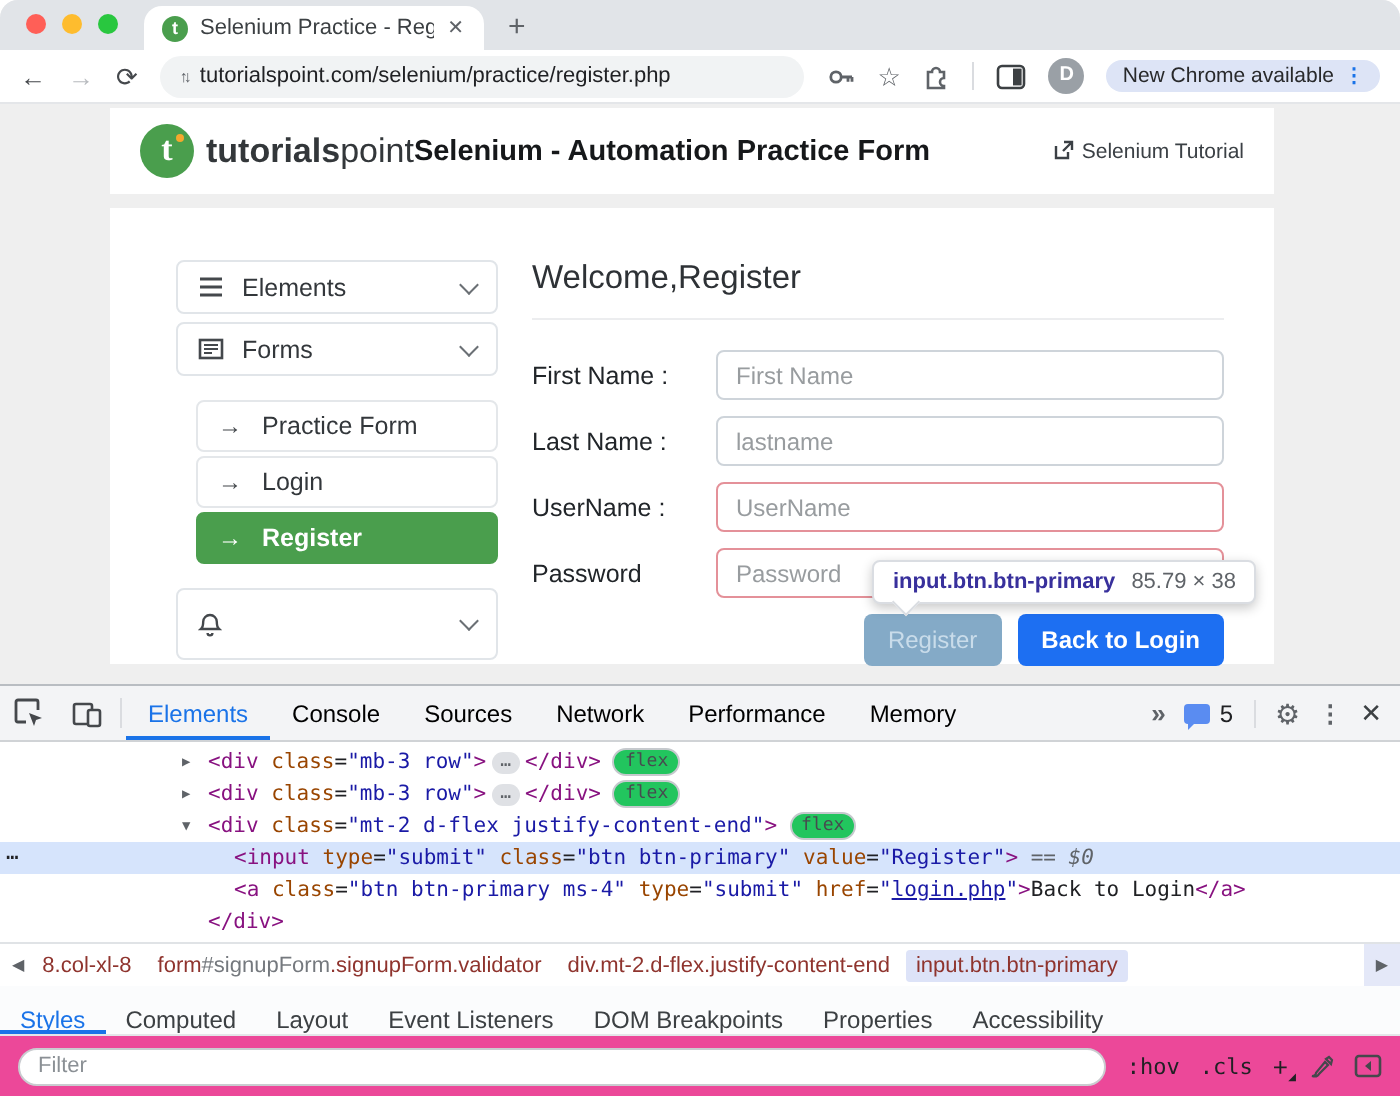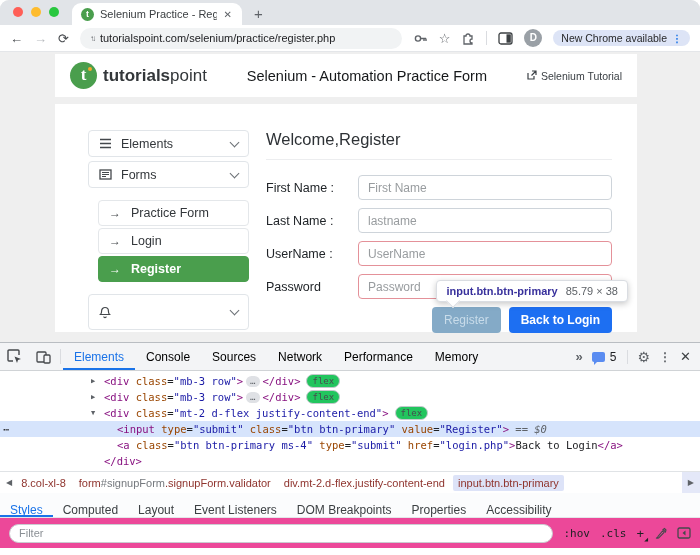--- a/index.html
+++ b/index.html
@@ -32,21 +32,21 @@
   .chip-dots { color:#1a73e8; font-size:10px; font-weight:bold; }
   .star { font-size:13px; color:#5f6368; line-height:1; }
 
   
   .pagearea { position:absolute; top:52px; left:0; right:0; height:290px; background:#efefef; overflow:hidden; }
   .hdr-card { position:absolute; left:55px; width:582px; top:2px; height:43px; background:#fff; display:flex; align-items:center; padding:0 15px; }
   .logo-circ { width:27px; height:27px; border-radius:50%; background:#4a9e4d; color:#fff; font-weight:bold; font-size:17px; text-align:center; line-height:26px; position:relative; font-family:"Liberation Serif", serif; }
   .logo-circ::after{ content:""; position:absolute; right:5px; top:5px; width:4px; height:4px; border-radius:50%; background:#f5a82d; }
   .logo-text { font-size:17px; color:#33373a; margin-left:6px; }
   .logo-text b { font-weight:bold; }
-  .hdr-title { flex:1; text-align:center; font-size:14.5px; font-weight:normal; color:#16181a; }
+  .hdr-title { flex:1; text-align:left; font-size:14.5px; font-weight:bold; color:#16181a; }
   .hdr-link { font-size:10.5px; color:#3b4045; display:flex; align-items:flex-start; gap:4px; }
 
   .main-card { position:absolute; left:55px; width:582px; top:52px; height:228px; background:#fff; }
   .content { display:flex; padding:26px 25px 0 33px; gap:17px; }
   .sidebar { width:161px; flex:none; }
   .acc { border:1px solid #e1e5e9; border-radius:4px; height:27px; display:flex; align-items:center; gap:9px; padding:0 10px; margin-bottom:4px; background:#fff; }
   .acc-label { font-size:12.5px; color:#33373b; }
   .chev { width:7px; height:7px; border-right:1.5px solid #6b7075; border-bottom:1.5px solid #6b7075; transform:rotate(45deg); margin-left:auto; margin-top:-3px; flex:none; }
   .subs { margin:12px 0 12px 10px; }
   .subitem { border:1px solid #e4e7ea; border-radius:4px; height:26px; display:flex; align-items:center; gap:10px; padding:0 10px; margin-bottom:2px; font-size:12.5px; color:#33373b; background:#fff; }
@@ -87,21 +87,21 @@
   .gear { font-size:14px; color:#5f6368; line-height:1; }
   .kebab { font-size:12px; color:#5f6368; font-weight:bold; }
   .dt-close { font-size:13px; color:#3c4043; }
 
   .dt-tree { flex:1; overflow:hidden; padding-top:2px; font-family:"DejaVu Sans Mono", monospace; font-size:10.5px; }
   .trow { height:16px; line-height:16px; white-space:nowrap; position:relative; color:#202124; }
   .trow .arrow { position:absolute; left:91px; top:0; font-size:7px; color:#5f6368; }
   .trow.selected { background:#d6e4fc; }
   .gutter-dots { position:absolute; left:3px; top:0; color:#202124; letter-spacing:1px; }
   .tk-tag{color:#881280} .tk-attr{color:#994500} .tk-val{color:#1a1aa6} .tk-p{color:#202124}
-  .tk-link{color:#1a1aa6;}
+  .tk-link{color:#1a1aa6;text-decoration:underline}
   .tk-eq{color:#5f6368;font-style:italic}
   .tk-dots{display:inline-block;background:#dfe1e5;border-radius:7px;color:#5f6368;padding:0 4px;font-size:9px;line-height:11px;margin:0 3px;vertical-align:1px}
   .tk-flex{display:inline-block;border:1px solid #c5c9cd;background:#22c55e;color:#474b4f;border-radius:8px;font-size:9px;line-height:12px;padding:0 5px;margin-left:6px;vertical-align:1px}
 
   .dt-crumbs { height:22px; flex:none; border-top:1px solid #e0e3e6; display:flex; align-items:center; font-size:11px; white-space:nowrap; overflow:hidden; padding-left:2px; }
   .crumb-arrow { color:#5f6368; font-size:8px; padding:0 4px; flex:none; }
   .crumb-arrow.right { margin-left:auto; background:#e4e8f8; align-self:stretch; display:flex; align-items:center; padding:0 6px; }
   .crumb { padding:2px 5px; margin-right:3px; border-radius:2px; }
   .crumb.selected { background:#dde3f8; }
   .seg-main { color:#8f342e; }

